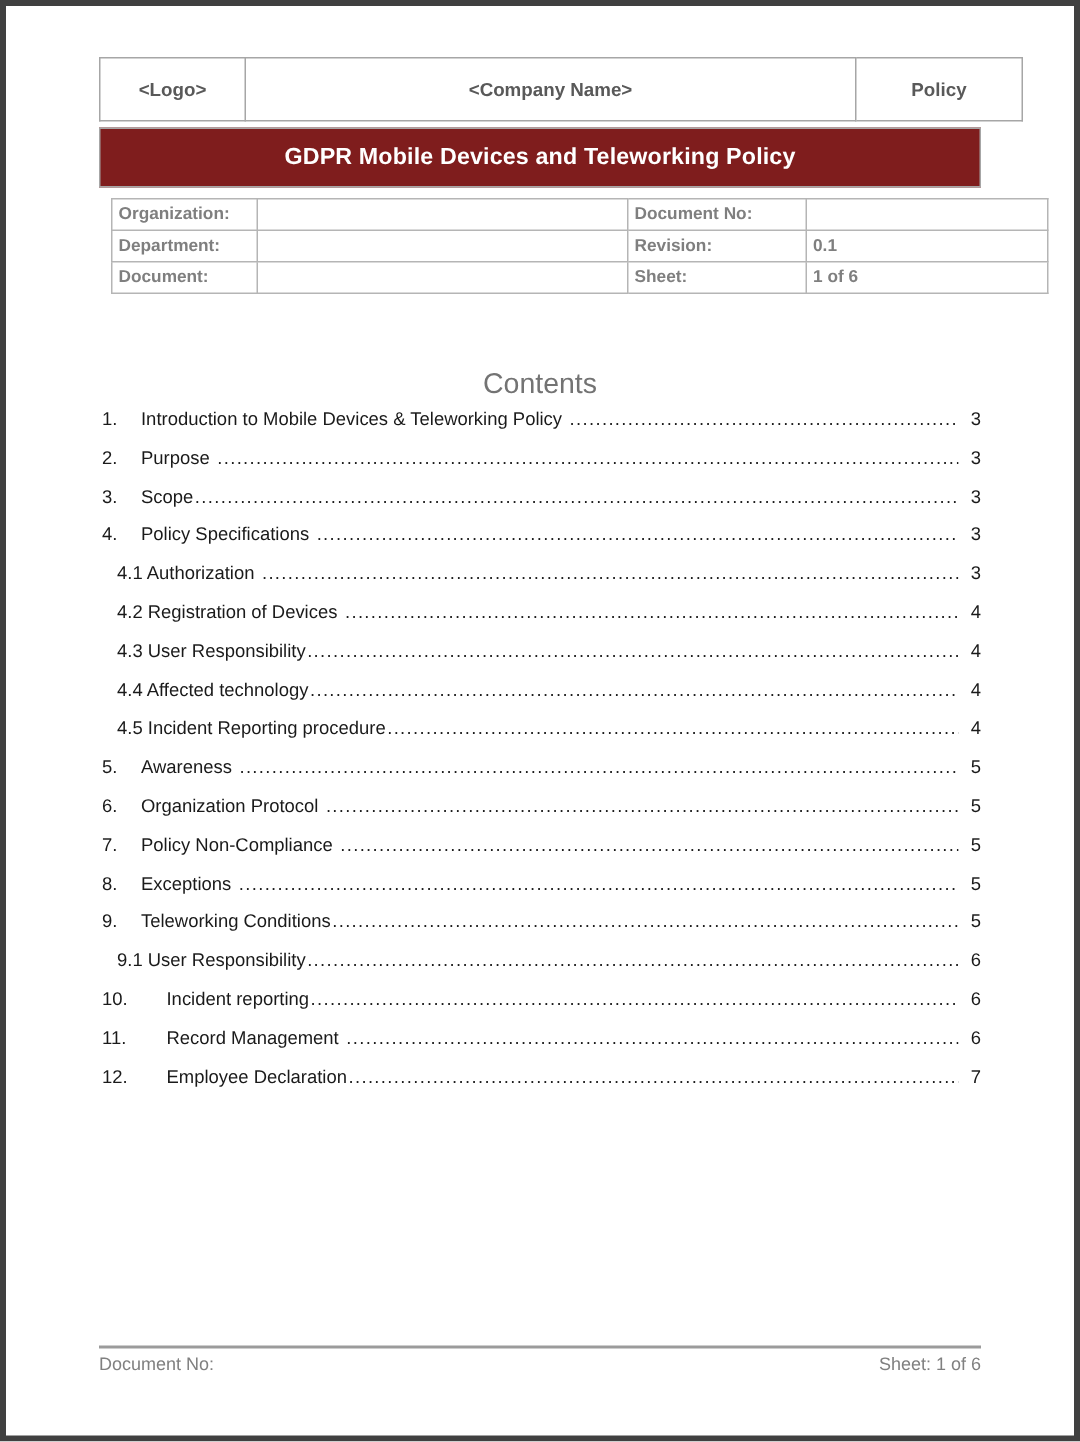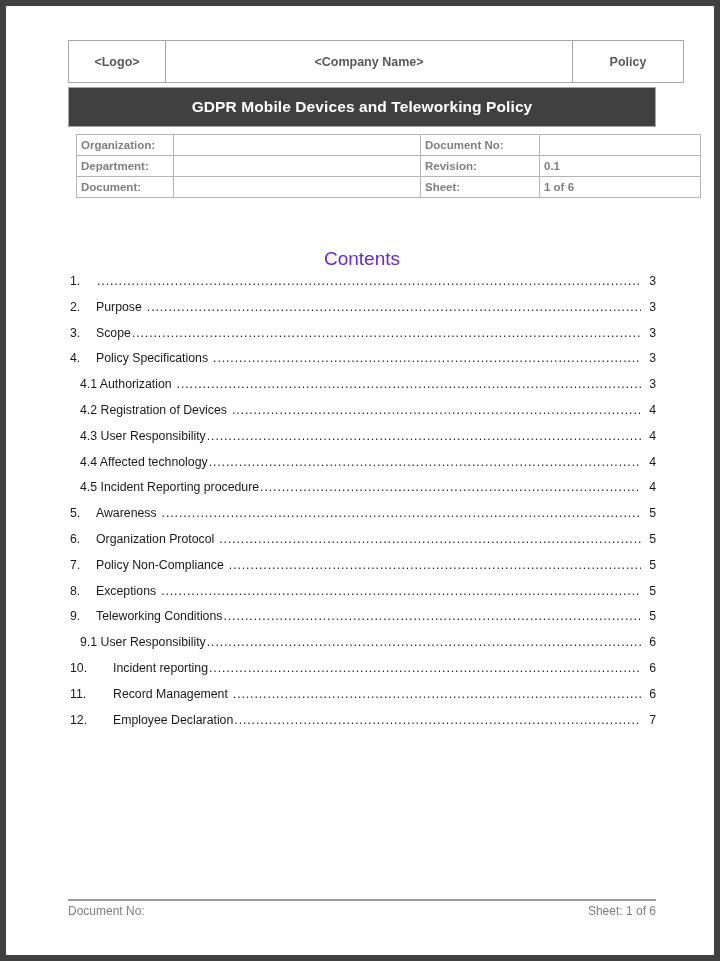--- a/index.html
+++ b/index.html
@@ -9,21 +9,21 @@
   }
   body {
     font-family: "Liberation Sans", sans-serif;
   }
   .page {
     position: relative;
     width: 720px;
     height: 961px;
     box-sizing: border-box;
     background: #ffffff;
-    border: 6px solid #404040;
+    border: 4px solid #404040;
     overflow: hidden;
   }
   .content {
     position: absolute;
     left: 62px;
     top: 0;
     width: 588px;
     height: 961px;
   }
 
@@ -51,21 +51,21 @@
   .hdr-normal { width: 102px; }
 
   
   .banner {
     position: absolute;
     left: 0;
     top: 81px;
     width: 588px;
     height: 40px;
     box-sizing: border-box;
-    background: #404040;
+    background: #7f1d1d;
     border: 1px solid #a6a6a6;
     display: flex;
     align-items: center;
     justify-content: center;
   }
   .banner-title {
     color: #ffffff;
     font-size: 15.5px;
     font-weight: bold;
     letter-spacing: 0.1px;
@@ -97,21 +97,21 @@
   .mc-val2   { width: 152px; }
 
   
   .contents-heading {
     position: absolute;
     left: 0;
     top: 242px;
     width: 588px;
     text-align: center;
     font-size: 19px;
-    color: #6d28d9;
+    color: #737373;
     font-weight: normal;
   }
   .toc {
     position: absolute;
     left: 0;
     top: 268px;
     width: 588px;
   }
   .toc-row {
     display: flex;
@@ -222,20 +222,21 @@
         <td class="mc-val2">1 of 6</td>
       </tr>
     </tbody>
       </table>
 
     <div class="contents-heading">Contents</div>
 
     <div class="toc" id="toc">
         <div class="toc-row lvl1 gap-sm">
           <span class="toc-num">1.</span>
+          <span class="toc-label">Introduction to Mobile Devices &amp; Teleworking Policy</span>
           <span class="toc-dots">...............................................................................................................................................................</span>
           <span class="toc-page">3</span>
         </div>
         <div class="toc-row lvl1 gap-sm">
           <span class="toc-num">2.</span>
           <span class="toc-label">Purpose</span>
           <span class="toc-dots">...............................................................................................................................................................</span>
           <span class="toc-page">3</span>
         </div>
         <div class="toc-row lvl1 gap-none">

